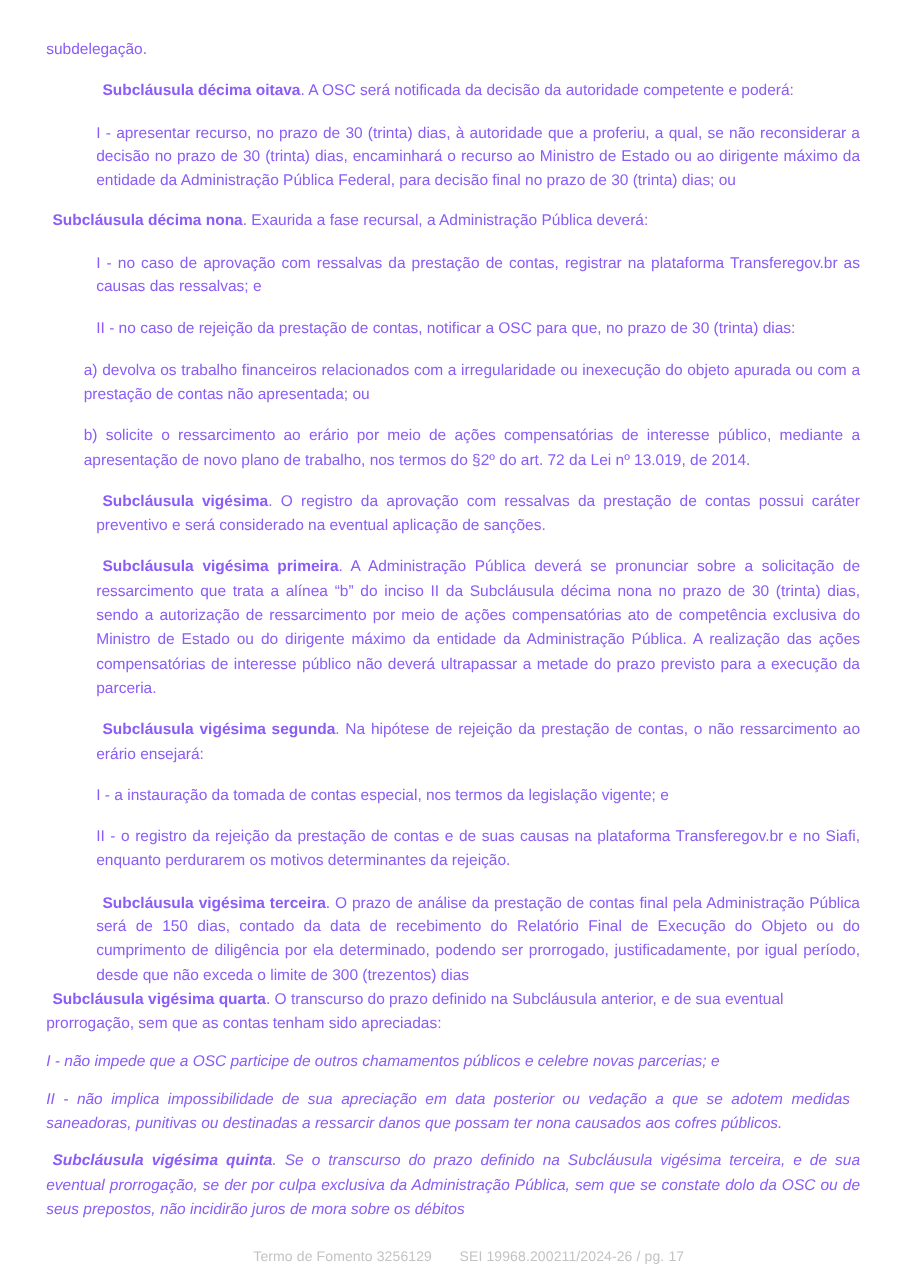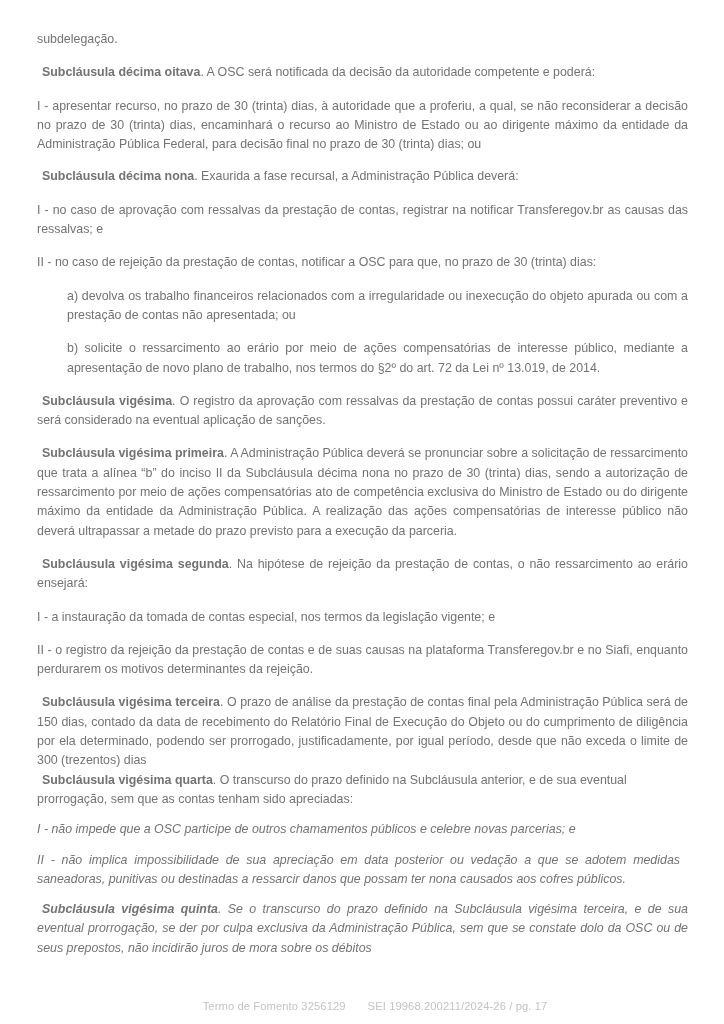--- a/index.html
+++ b/index.html
@@ -34,31 +34,31 @@
     width: 651px;
   }
 
   
   .p {
     font-size: 12.4px;
     line-height: 19.3px;
     text-align: justify;
     text-justify: inter-word;
     margin: 0 0 0 0;
-    color: #737373;
+    color: #8b5cf6;
     hyphens: none;
   }
 
   .p b, .p .lead {
     font-weight: bold;
   }
 
   
   .gap-sm  { margin-top: 13px; }
-  .gap-md  { margin-top: 14px; }
+  .gap-md  { margin-top: 14px; margin-left: 40px; }
   .gap-lg  { }
   .gap-xs  { margin-top: 11px; font-style: italic; }
 
   
   .indent-first { text-indent: 5px; }
 
   
   .subitem {
     margin-left: 30px;
     width: 621px;
@@ -96,21 +96,21 @@
 
     <p class="p">subdelegação.</p>
 
     <p class="p gap-md indent-first"><b class="lead">Subcláusula décima oitava</b><span>. A OSC será notificada da decisão da autoridade competente e poderá:</span></p>
 
     <p class="p gap-md">I - apresentar recurso, no prazo de 30 (trinta) dias, à autoridade que a proferiu, a qual, se não reconsiderar a decisão no prazo de 30 (trinta) dias, encaminhará o recurso ao Ministro de Estado ou ao dirigente máximo da entidade da Administração Pública Federal, para decisão final no prazo de 30 (trinta) dias; ou</p>
 
 
     <p class="p gap-sm indent-first"><b class="lead">Subcláusula décima nona</b><span>. Exaurida a fase recursal, a Administração Pública deverá:</span></p>
 
-    <p class="p gap-md">I - no caso de aprovação com ressalvas da prestação de contas, registrar na notificar Transferegov.br as causas das ressalvas; e</p>
+    <p class="p gap-md">I - no caso de aprovação com ressalvas da prestação de contas, registrar na plataforma Transferegov.br as causas das ressalvas; e</p>
 
     <p class="p gap-md">II - no caso de rejeição da prestação de contas, notificar a OSC para que, no prazo de 30 (trinta) dias:</p>
 
     <p class="p gap-md subitem">a) devolva os trabalho financeiros relacionados com a irregularidade ou inexecução do objeto apurada ou com a prestação de contas não apresentada; ou</p>
 
     <p class="p gap-md subitem">b) solicite o ressarcimento ao erário por meio de ações compensatórias de interesse público, mediante a apresentação de novo plano de trabalho, nos termos do §2º do art. 72 da Lei nº 13.019, de 2014.</p>
 
     <p class="p gap-md indent-first"><b class="lead">Subcláusula vigésima</b><span>. O registro da aprovação com ressalvas da prestação de contas possui caráter preventivo e será considerado na eventual aplicação de sanções.</span></p>
 
     <p class="p gap-md indent-first"><b class="lead">Subcláusula vigésima primeira</b><span>. A Administração Pública deverá se pronunciar sobre a solicitação de ressarcimento que trata a alínea “b” do inciso II da Subcláusula décima nona no prazo de 30 (trinta) dias, sendo a autorização de ressarcimento por meio de ações compensatórias ato de competência exclusiva do Ministro de Estado ou do dirigente máximo da entidade da Administração Pública. A realização das ações compensatórias de interesse público não deverá ultrapassar a metade do prazo previsto para a execução da parceria.</span></p>

